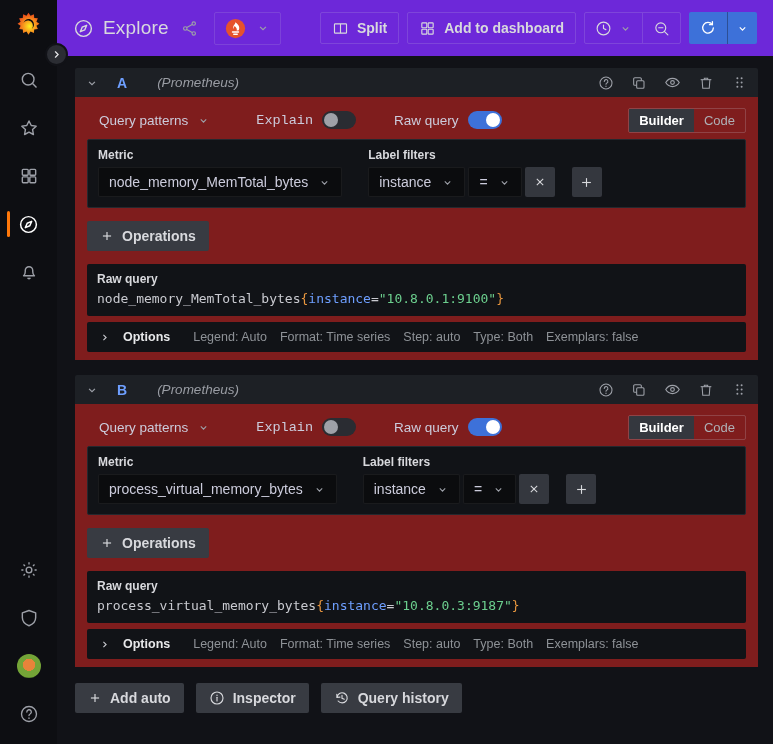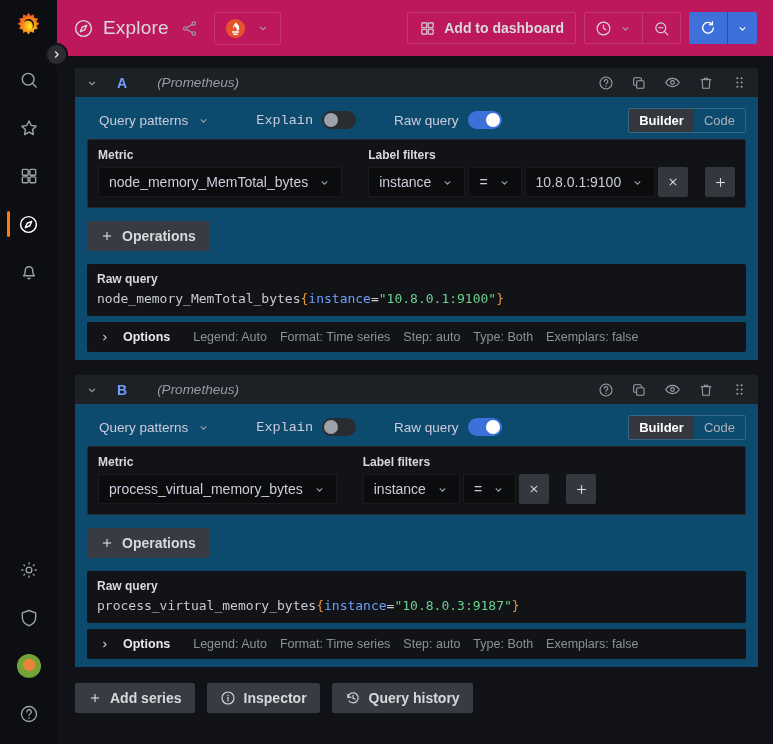--- a/index.html
+++ b/index.html
@@ -19,21 +19,21 @@
   .side-item { width:57px; height:48px; display:flex; align-items:center; justify-content:center;
     color:#9da0a8; position:relative; cursor:pointer; }
   .side-item.active { color:#fff; }
   .side-item.active::before { content:""; position:absolute; left:7px; top:11px;
     width:3px; height:26px; background:#ff780a; border-radius:2px; }
   .side-bottom { margin-top:auto; padding-bottom:6px; display:flex; flex-direction:column; align-items:center; }
   .avatar { width:24px; height:24px; border-radius:50%;
     background: radial-gradient(circle at 50% 45%, #e8833a 0 34%, #74a437 35% 70%, #5c8c2e 71%); }
 
   
-  .topnav { position:absolute; left:57px; top:0; width:716px; height:56px; background:#be185d;
+  .topnav { position:absolute; left:57px; top:0; width:716px; height:56px; background:#6d28d9;
     display:flex; align-items:center; padding:0 16px; }
   .explore-ic { color:#d8d9dd; margin-right:9px; }
   .page-title { font-size:19px; font-weight:500; color:#d8d9dd; letter-spacing:.2px; }
   .share-ic { color:#9da0a8; margin-left:12px; cursor:pointer; }
   .ds-picker { margin-left:16px; height:33px; border:1px solid rgba(204,204,220,.16);
     border-radius:2px; display:flex; align-items:center; gap:10px; padding:0 10px; cursor:pointer; }
   .spacer { flex:1; }
   .btn-outline { height:32px; border:1px solid rgba(204,204,220,.18); border-radius:2px;
     background:transparent; color:#d8d9dd; font-weight:700; font-size:14px;
     display:inline-flex; align-items:center; gap:8px; padding:0 11px; cursor:pointer;
@@ -54,21 +54,21 @@
 
   .qrow { margin-bottom:15px; }
   .qheader { height:29px; background:#1d2025; border-radius:2px 2px 0 0;
     display:flex; align-items:center; padding:0 10px; }
   .qheader .chev { color:#9da0a8; cursor:pointer; }
   .ref-id { color:#6e9fff; font-weight:700; font-size:14px; margin-left:18px; }
   .ds-name { color:#9a9da4; font-style:italic; font-size:13.5px; margin-left:30px; }
   .qh-icons { margin-left:auto; display:flex; align-items:center; gap:17px; color:#9da0a8; }
   .qh-icons .i { cursor:pointer; }
 
-  .qbody { background:#0c4a6e; padding:4px 12px 8px; }
+  .qbody { background:#7f1d1d; padding:4px 12px 8px; }
 
   .qtoolbar { height:38px; display:flex; align-items:center; }
   .qp-btn { display:flex; align-items:center; gap:9px; color:#ccccdc; font-size:13.5px;
     margin-left:12px; cursor:pointer; }
   .tog-label { font-size:13.5px; color:#ccccdc; }
   .ml44 { margin-left:46px;font-family:Liberation Mono, monospace; } .ml36 { margin-left:38px; } .ml8 { margin-left:9px; }
   .toggle { width:34px; height:18px; border-radius:9px; position:relative; cursor:pointer; }
   .toggle.off { background:#2a2c32; }
   .toggle.off::after { content:""; position:absolute; left:2px; top:2px; width:14px; height:14px;
     border-radius:50%; background:#9fa1a8; }
@@ -310,20 +310,26 @@
     </svg>
   <div class="ds-picker">
     <svg class="i" width="21" height="21">
         <use href="#s-prom"></use>
       </svg>
     <svg class="i" width="14" height="14" fill="none" stroke="#9da0a8" stroke-width="2">
         <use href="#s-chev-down"></use>
       </svg>
   </div>
   <div class="spacer"></div>
+  <button class="btn-outline">
+    <svg class="i" width="17" height="17" fill="none" stroke="currentColor" stroke-width="1.6">
+        <use href="#s-split"></use>
+      </svg>
+    <span>Split</span>
+  </button>
   <span class="tn-gap"></span>
   <button class="btn-outline">
     <svg class="i" width="17" height="17" fill="none" stroke="currentColor" stroke-width="1.6">
         <use href="#s-apps"></use>
       </svg>
     <span>Add to dashboard</span>
   </button>
   <span class="tn-gap"></span>
   <div class="picker-group">
     <div class="picker-cell">
@@ -417,26 +423,20 @@
               <svg class="i chev" width="13" height="13" fill="none" stroke="#9da0a8" stroke-width="2">
                   <use href="#s-chev-down"></use>
                 </svg>
             </div>
             <div class="select">
               <span>=</span>
               <svg class="i chev" width="13" height="13" fill="none" stroke="#9da0a8" stroke-width="2">
                   <use href="#s-chev-down"></use>
                 </svg>
             </div>
-            <div class="select">
-              <span>10.8.0.1:9100</span>
-              <svg class="i chev" width="13" height="13" fill="none" stroke="#9da0a8" stroke-width="2">
-                  <use href="#s-chev-down"></use>
-                </svg>
-            </div>
             <button class="sq-btn">
               <svg class="i" width="14" height="14" fill="none" stroke="currentColor" stroke-width="1.8">
                   <use href="#s-times"></use>
                 </svg>
             </button>
             <span class="gap14"></span>
             <button class="sq-btn">
               <svg class="i" width="15" height="15" fill="none" stroke="currentColor" stroke-width="1.8">
                   <use href="#s-plus"></use>
                 </svg>
@@ -575,21 +575,21 @@
         <span class="opt-item">Exemplars: false</span>
       </div>
     </div>
   </section>
 
   <div class="footer-actions">
     <button class="btn-gray">
       <svg class="i" width="14" height="14" fill="none" stroke="currentColor" stroke-width="2">
           <use href="#s-plus"></use>
         </svg>
-      <span>Add series</span>
+      <span>Add auto</span>
     </button>
     <button class="btn-gray">
       <svg class="i" width="16" height="16" fill="none" stroke="currentColor" stroke-width="1.7" stroke-linecap="round">
           <use href="#s-info"></use>
         </svg>
       <span>Inspector</span>
     </button>
     <button class="btn-gray">
       <svg class="i" width="16" height="16" fill="none" stroke="currentColor" stroke-width="1.7" stroke-linecap="round">
           <use href="#s-history"></use>

